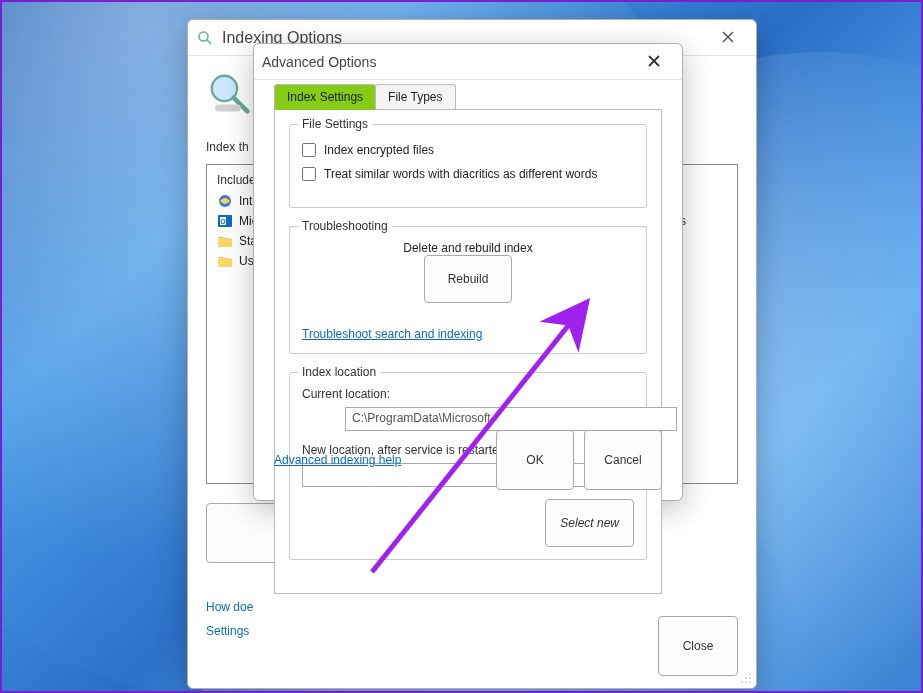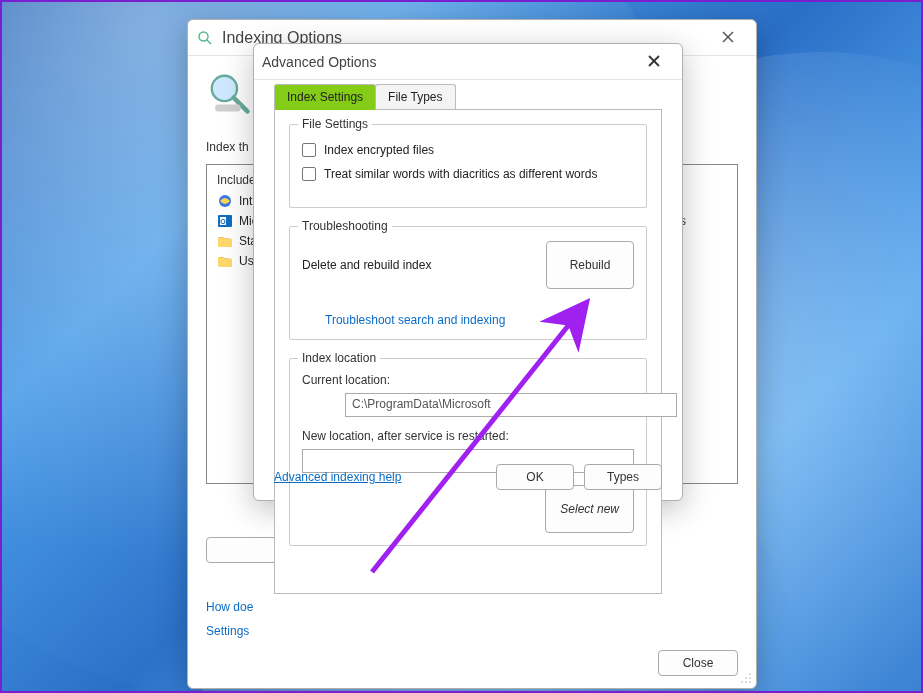--- a/index.html
+++ b/index.html
@@ -57,21 +57,21 @@
     .panel-list {
       border: 1px solid #888; background: #fff;
       padding: 4px 0; height: 320px; overflow: hidden;
     }
     .panel-list .hdr { padding: 4px 10px; font-size:12px; color:#333; }
     .panel-list .row { display:flex; align-items:center; gap:6px; padding: 2px 10px; font-size:12px; }
     .exclude-col { position:absolute; right:70px; top:158px; font-size:12px; color:#333;}
     .icon16 { width:16px; height:16px; display:flex; align-items:center; justify-content:center;}
     .btn {
       border: 1px solid #aaa; background: #fdfdfd; border-radius: 4px;
-      padding: 5px 14px; font-size: 12px; color:#333; cursor: default;
+      padding: 22px 14px; font-size: 12px; color:#333; cursor: default;
       min-width: 80px; text-align:center;
     }
     .link { color: #0a6cc6; cursor: pointer; font-size:12px; text-decoration:none;}
     .bottom-bar { position:absolute; left:18px; right:18px; bottom:12px; display:flex; align-items:center; gap:10px;}
     .btn-row-left { position:absolute; left:18px; bottom:125px; }
     .links-left { position:absolute; left:18px; bottom:50px; display:flex; flex-direction:column; gap:10px;}
     .grip { position:absolute; right:4px; bottom:4px; width:12px; height:12px; opacity:.4;}
 
     
     #win-adv {
@@ -238,25 +238,25 @@
         </div>
         <div class="cb-row" style="margin-top:10px;">
           <span class="cb"></span>
           <span>Treat similar words with diacritics as different words</span>
         </div>
         <div style="height:10px;"></div>
       </div>
 
       <div class="group">
         <legend>Troubleshooting</legend>
-        <div class="row-inline" style="margin-bottom:24px;">
+        <div class="row-inline" style="margin-bottom:24px;flex-direction:column;">
           <span>Delete and rebuild index</span>
           <div class="btn btn-small">Rebuild</div>
         </div>
-        <a class="link" style="margin-left:23px;">Troubleshoot search and indexing</a>
+        <a class="link" style="text-decoration:underline;">Troubleshoot search and indexing</a>
       </div>
 
       <div class="group" style="margin-bottom:0;">
         <legend>Index location</legend>
         <div class="label-sm">Current location:</div>
         <div class="textfield ro">C:\ProgramData\Microsoft</div>
         <div style="height:12px;"></div>
         <div class="label-sm">New location, after service is restarted:</div>
         <div class="textfield"></div>
         <div style="height:12px;"></div>
@@ -264,21 +264,21 @@
           <div class="btn btn-small">Select new</div>
         </div>
       </div>
 
     </div>
 
     <div class="adv-bottom">
       <a class="link" style="text-decoration:underline;">Advanced indexing help</a>
       <div class="btns">
         <div class="btn" style="min-width:78px;">OK</div>
-        <div class="btn" style="min-width:78px;">Types</div>
+        <div class="btn" style="min-width:78px;">Cancel</div>
       </div>
     </div>
   </div>
 </div>
 
 <svg class="arrow-svg" width="923" height="693">
   <defs>
     <marker id="arrowhead" markerWidth="12" markerHeight="12" refX="9" refY="5" orient="auto">
       <path d="M0,0 L10,5 L0,10 L3,5 z" fill="#a020f0"></path>
     </marker>

